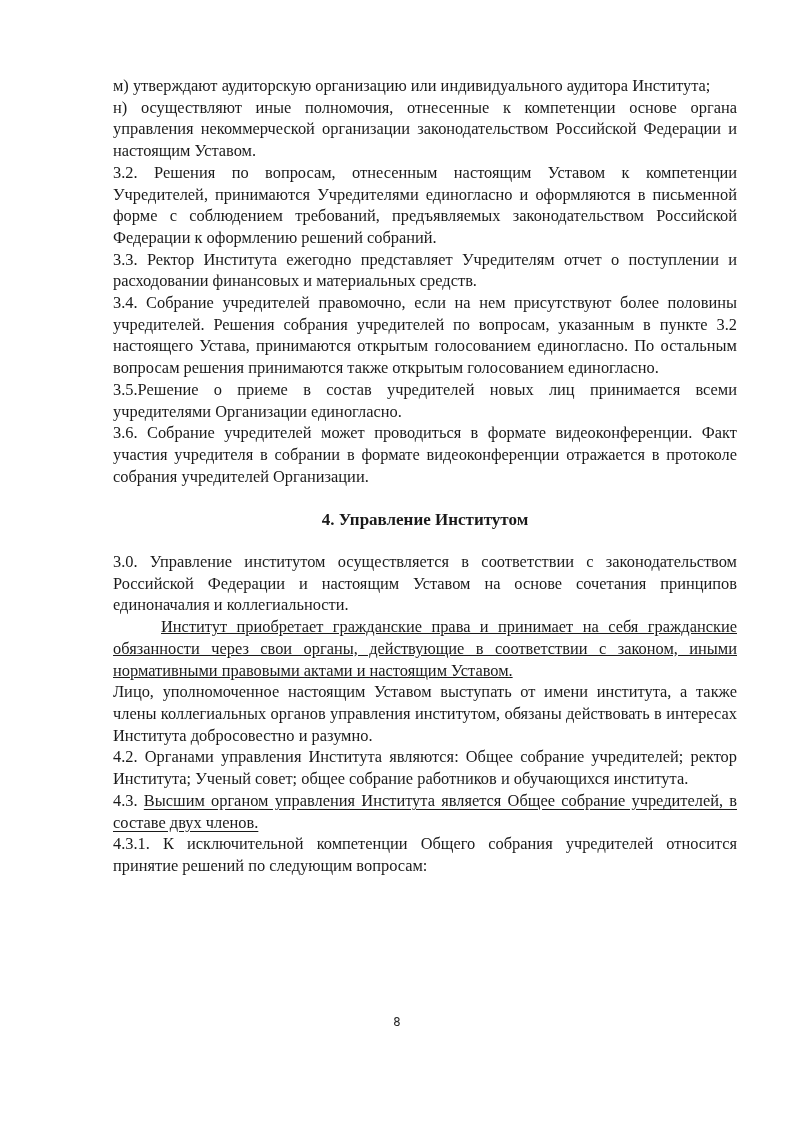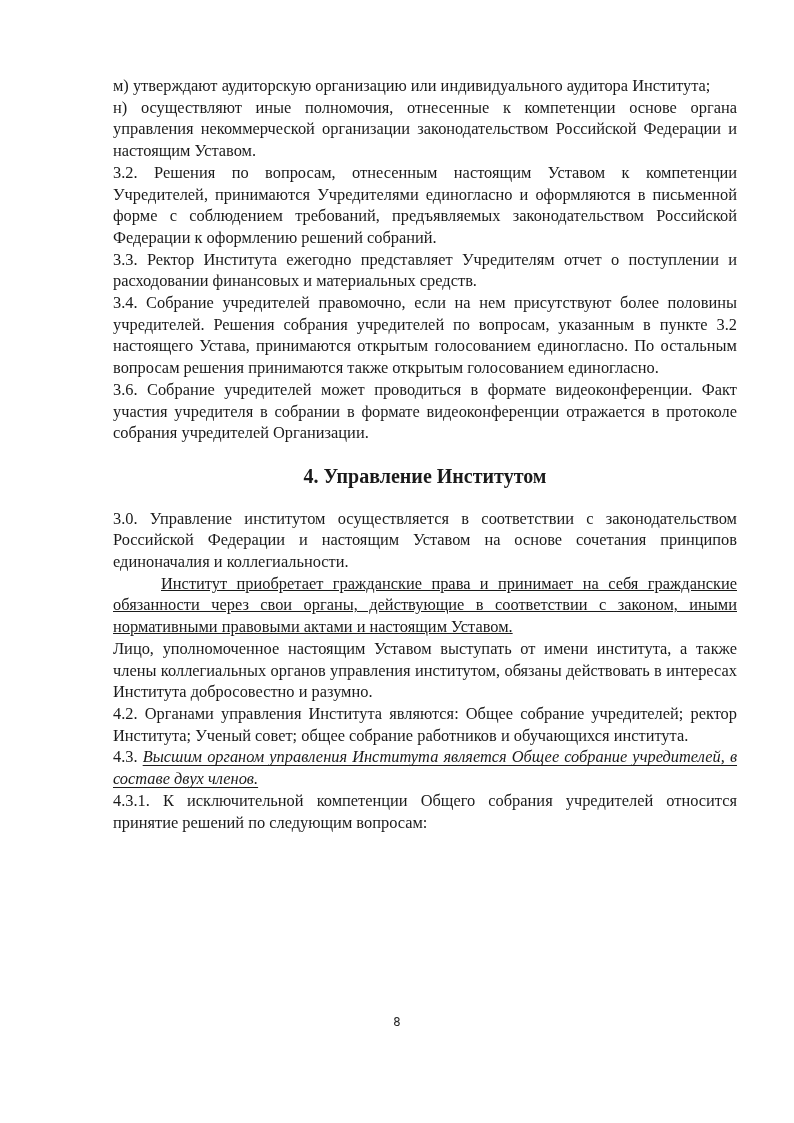--- a/index.html
+++ b/index.html
@@ -13,44 +13,45 @@
     font-size: 16.4px;
     line-height: 21.7px;
     color: #1a1a1a;
   }
   .para { margin: 0; text-align: justify; text-align-last: left; }
   .para.indent { text-indent: 48px; text-decoration: underline; }
   .heading {
     margin: 22px 0 20px 0;
     text-align: center;
     font-weight: bold;
-    font-size: 20px;
+    font-size: 17px;
     line-height: 21.7px;
   }
-  .u { text-decoration: underline; text-underline-offset: 3px; font-style: italic; }
+  .u { text-decoration: underline; text-underline-offset: 3px; }
   .page-number {
     position: absolute;
     top: 1015px;
     left: 0;
     width: 794px;
     text-align: center;
     font-family: "DejaVu Sans", "Liberation Sans", sans-serif;
     font-size: 11.5px;
     color: #222222;
   }
 </style>
 </head>
 <body>
 
 <div class="page">
   <p class="para">м) утверждают аудиторскую организацию или индивидуального аудитора Института;</p>
   <p class="para">н) осуществляют иные полномочия, отнесенные к компетенции основе органа управления некоммерческой организации законодательством Российской Федерации и настоящим Уставом.</p>
   <p class="para">3.2. Решения по вопросам, отнесенным настоящим Уставом к компетенции Учредителей, принимаются Учредителями единогласно и оформляются в письменной форме с соблюдением требований, предъявляемых законодательством Российской Федерации к оформлению решений собраний.</p>
   <p class="para">3.3. Ректор Института ежегодно представляет Учредителям отчет о поступлении и расходовании финансовых и материальных средств.</p>
   <p class="para">3.4. Собрание учредителей правомочно, если на нем присутствуют более половины учредителей. Решения собрания учредителей по вопросам, указанным в пункте 3.2 настоящего Устава, принимаются открытым голосованием единогласно. По остальным вопросам решения принимаются также открытым голосованием единогласно.</p>
+  <p class="para">3.5.Решение о приеме в состав учредителей новых лиц принимается всеми учредителями Организации единогласно.</p>
   <p class="para">3.6. Собрание учредителей может проводиться в формате видеоконференции. Факт участия учредителя в собрании в формате видеоконференции отражается в протоколе собрания учредителей Организации.</p>
 
   <h2 class="heading">4. Управление Институтом</h2>
 
   <p class="para">3.0. Управление институтом осуществляется в соответствии с законодательством Российской Федерации и настоящим Уставом на основе сочетания принципов  единоначалия и коллегиальности.</p>
   <p class="para indent">Институт приобретает гражданские права и принимает на себя гражданские обязанности через свои органы, действующие в соответствии с законом, иными нормативными правовыми актами и настоящим Уставом.</p>
   <p class="para">Лицо, уполномоченное настоящим Уставом выступать от имени института, а также члены коллегиальных органов управления институтом, обязаны действовать в интересах Института добросовестно и разумно.</p>
   <p class="para">4.2. Органами управления Института являются: Общее собрание учредителей; ректор Института; Ученый совет; общее собрание работников и обучающихся института.</p>
   <p class="para"><span>4.3. </span><span class="u">Высшим органом управления Института является Общее собрание учредителей, в составе двух членов.</span></p>
   <p class="para">4.3.1. К исключительной компетенции Общего собрания учредителей относится принятие решений по следующим вопросам:</p>

